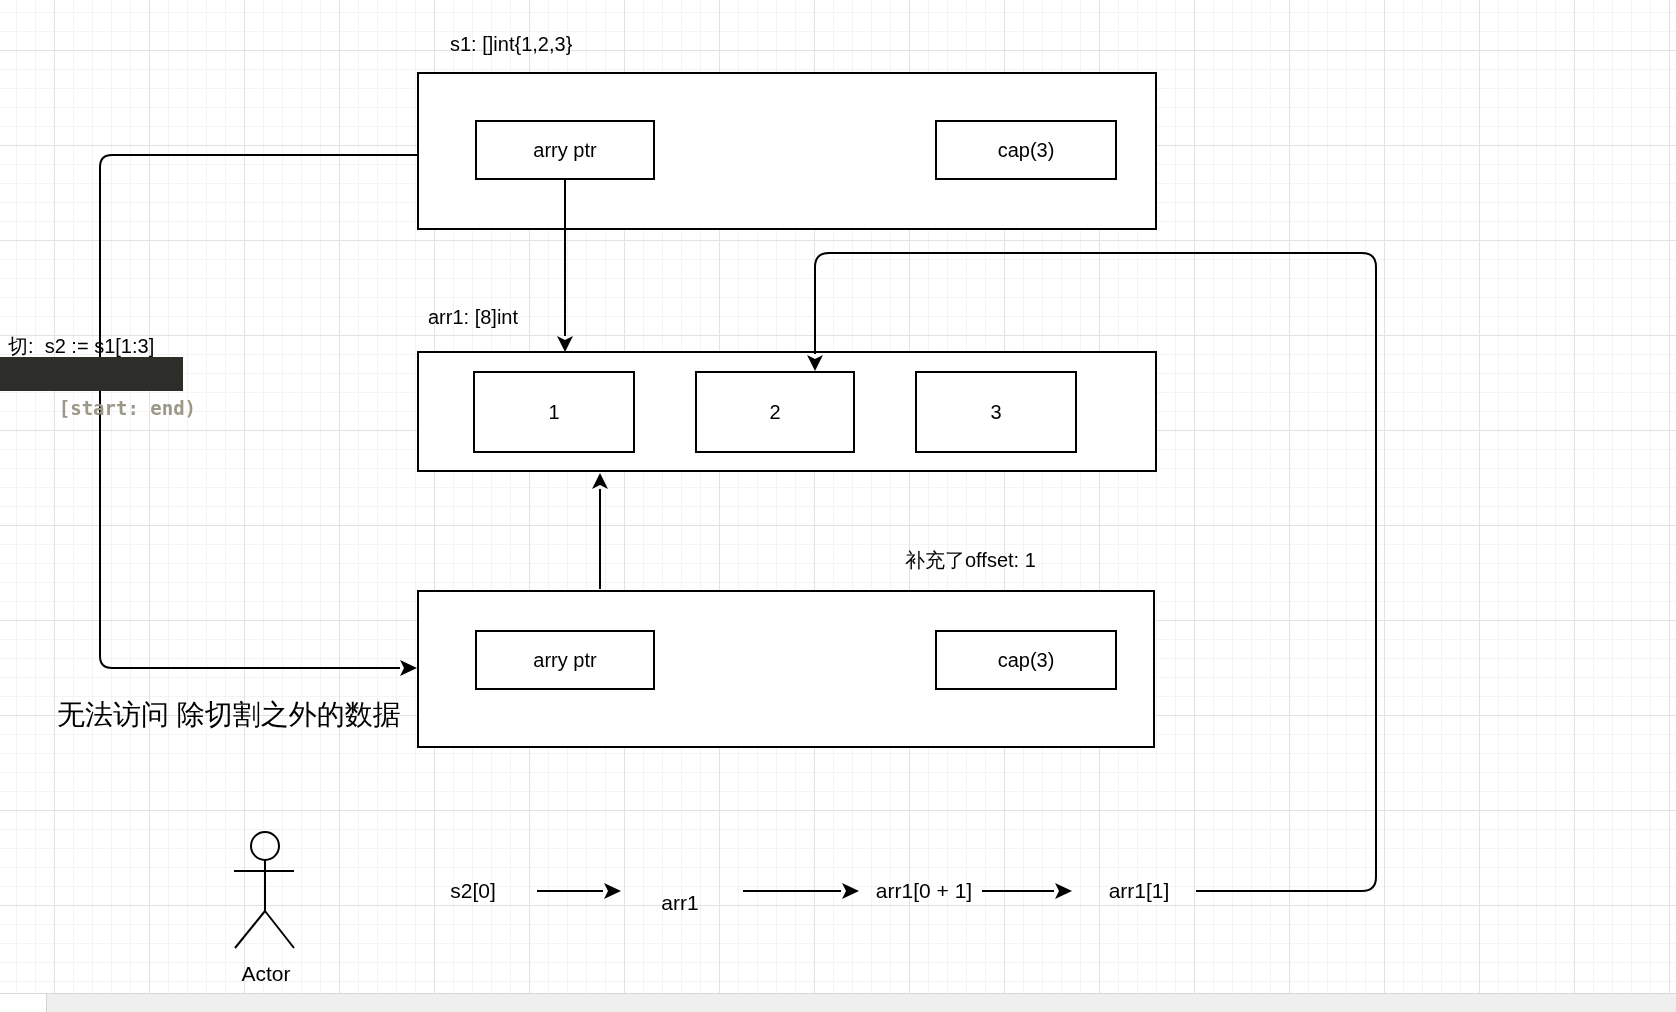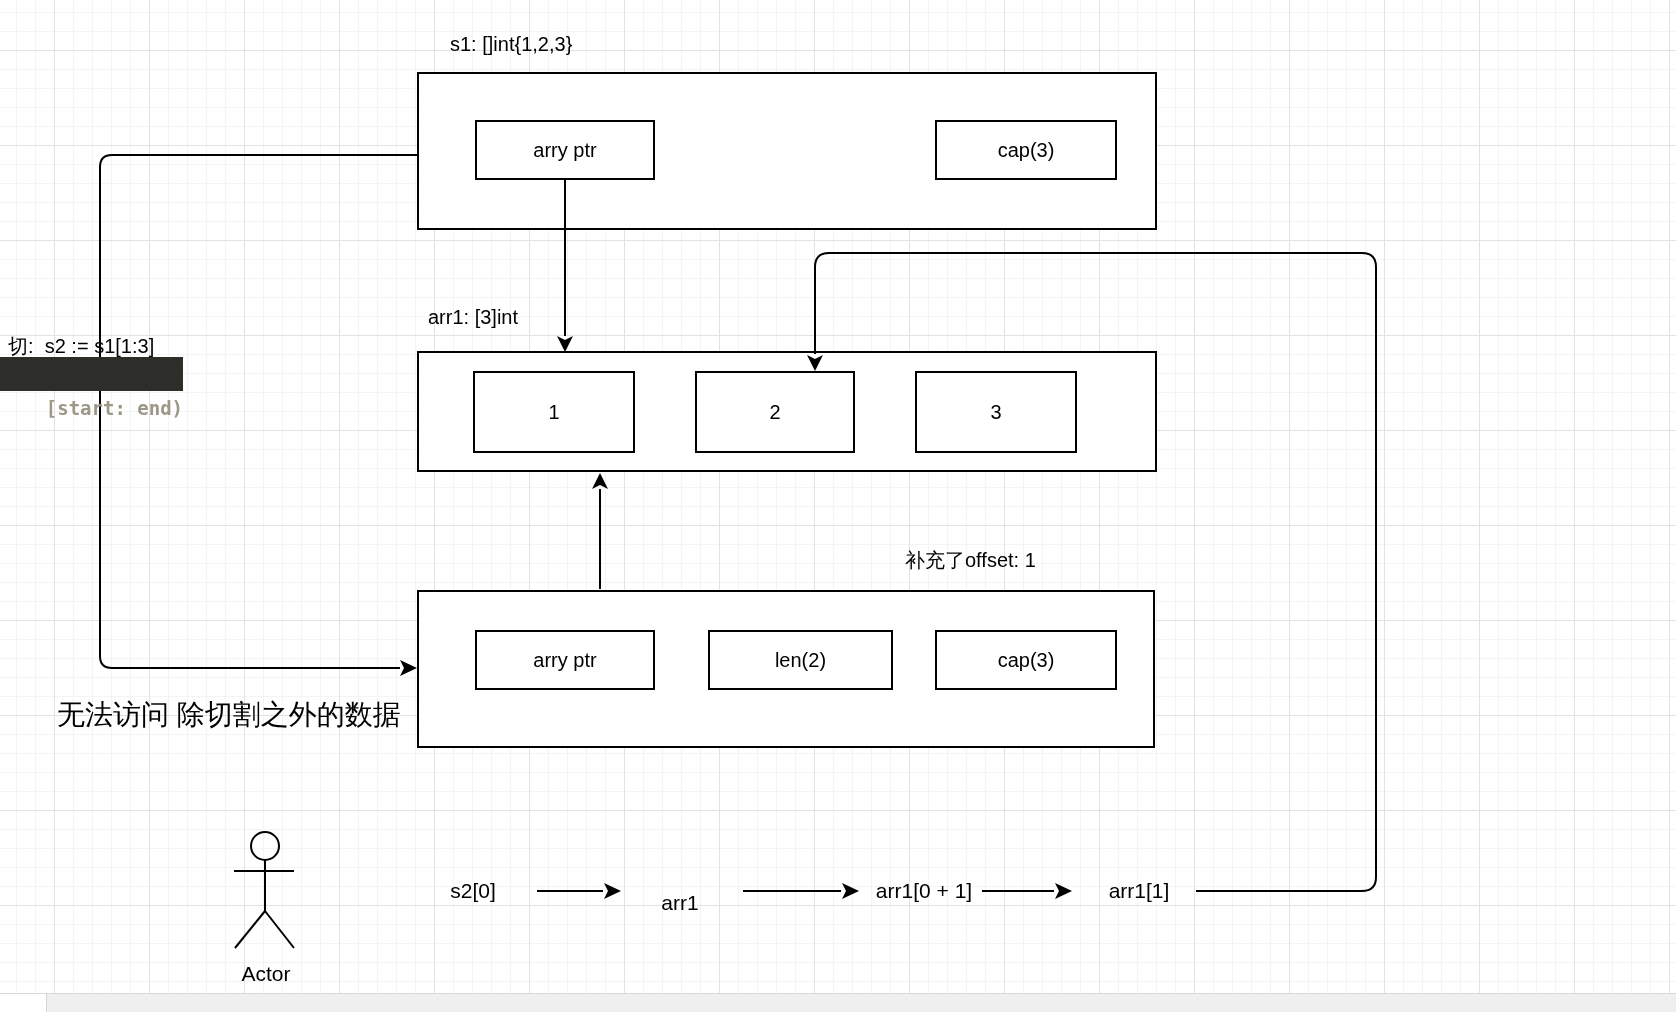--- a/index.html
+++ b/index.html
@@ -30,21 +30,21 @@
     font-size:20px; color:#000; white-space:pre; line-height:24px;
   }
   .flow-label{
     font-size:21px; color:#000; transform:translateX(-50%);
     white-space:nowrap; line-height:24px; z-index:2; position:absolute;
   }
   .code-chip{
     position:absolute; z-index:2; left:0; top:357px; width:183px; height:34px;
     background:var(--code-bg); color:var(--code-text);
     font-family:"DejaVu Sans Mono", monospace; font-weight:bold;
-    font-size:19px; line-height:34px; box-sizing:border-box;
+    font-size:19px; line-height:34px; padding-left:13px; box-sizing:border-box;
     white-space:pre;
   }
   .edge-strip{
     position:absolute; z-index:5; left:0; top:993px; width:1676px; height:19px;
     background:#efefef; border-top:1px solid #d8d8d8;
   }
   .edge-corner{
     position:absolute; z-index:6; left:0; top:994px; width:46px; height:18px;
     background:#ffffff; border-right:1px solid #d4d4d4;
   }
@@ -65,39 +65,36 @@
 
   <div class="shape diagram-label" style="left:450px; top:32px;">s1: []int{1,2,3}</div>
   <div class="shape outer-box" style="left:417px; top:72px; width:740px; height:158px;"></div>
   <div class="shape inner-box" style="left:475px; top:120px; width:180px; height:60px;">
     <span>arry ptr</span>
   </div>
   <div class="shape inner-box" style="left:935px; top:120px; width:182px; height:60px;">
     <span>cap(3)</span>
   </div>
 
-  <div class="shape diagram-label" style="left:428px; top:305px;">arr1: [3]int</div>
+  <div class="shape diagram-label" style="left:428px; top:305px;">arr1: [8]int</div>
   <div class="shape outer-box" style="left:417px; top:351px; width:740px; height:121px;"></div>
   <div class="shape inner-box" style="left:473px; top:371px; width:162px; height:82px;">
     <span>1</span>
   </div>
   <div class="shape inner-box" style="left:695px; top:371px; width:160px; height:82px;">
     <span>2</span>
   </div>
   <div class="shape inner-box" style="left:915px; top:371px; width:162px; height:82px;">
     <span>3</span>
   </div>
 
   <div class="shape diagram-label" style="left:905px; top:548px;">补充了offset: 1</div>
   <div class="shape outer-box" style="left:417px; top:590px; width:738px; height:158px;"></div>
   <div class="shape inner-box" style="left:475px; top:630px; width:180px; height:60px;">
     <span>arry ptr</span>
-  </div>
-  <div class="shape inner-box" style="left:708px; top:630px; width:185px; height:60px;">
-    <span>len(2)</span>
   </div>
   <div class="shape inner-box" style="left:935px; top:630px; width:182px; height:60px;">
     <span>cap(3)</span>
   </div>
 
   <div class="shape diagram-label" style="left:8px; top:334px;">切:  s2 := s1[1:3]</div>
   <div class="code-chip">
     <span>[start: end)</span>
   </div>
   <div class="shape diagram-label" style="left:57px; top:703px; font-size:28px;">无法访问 除切割之外的数据</div>

